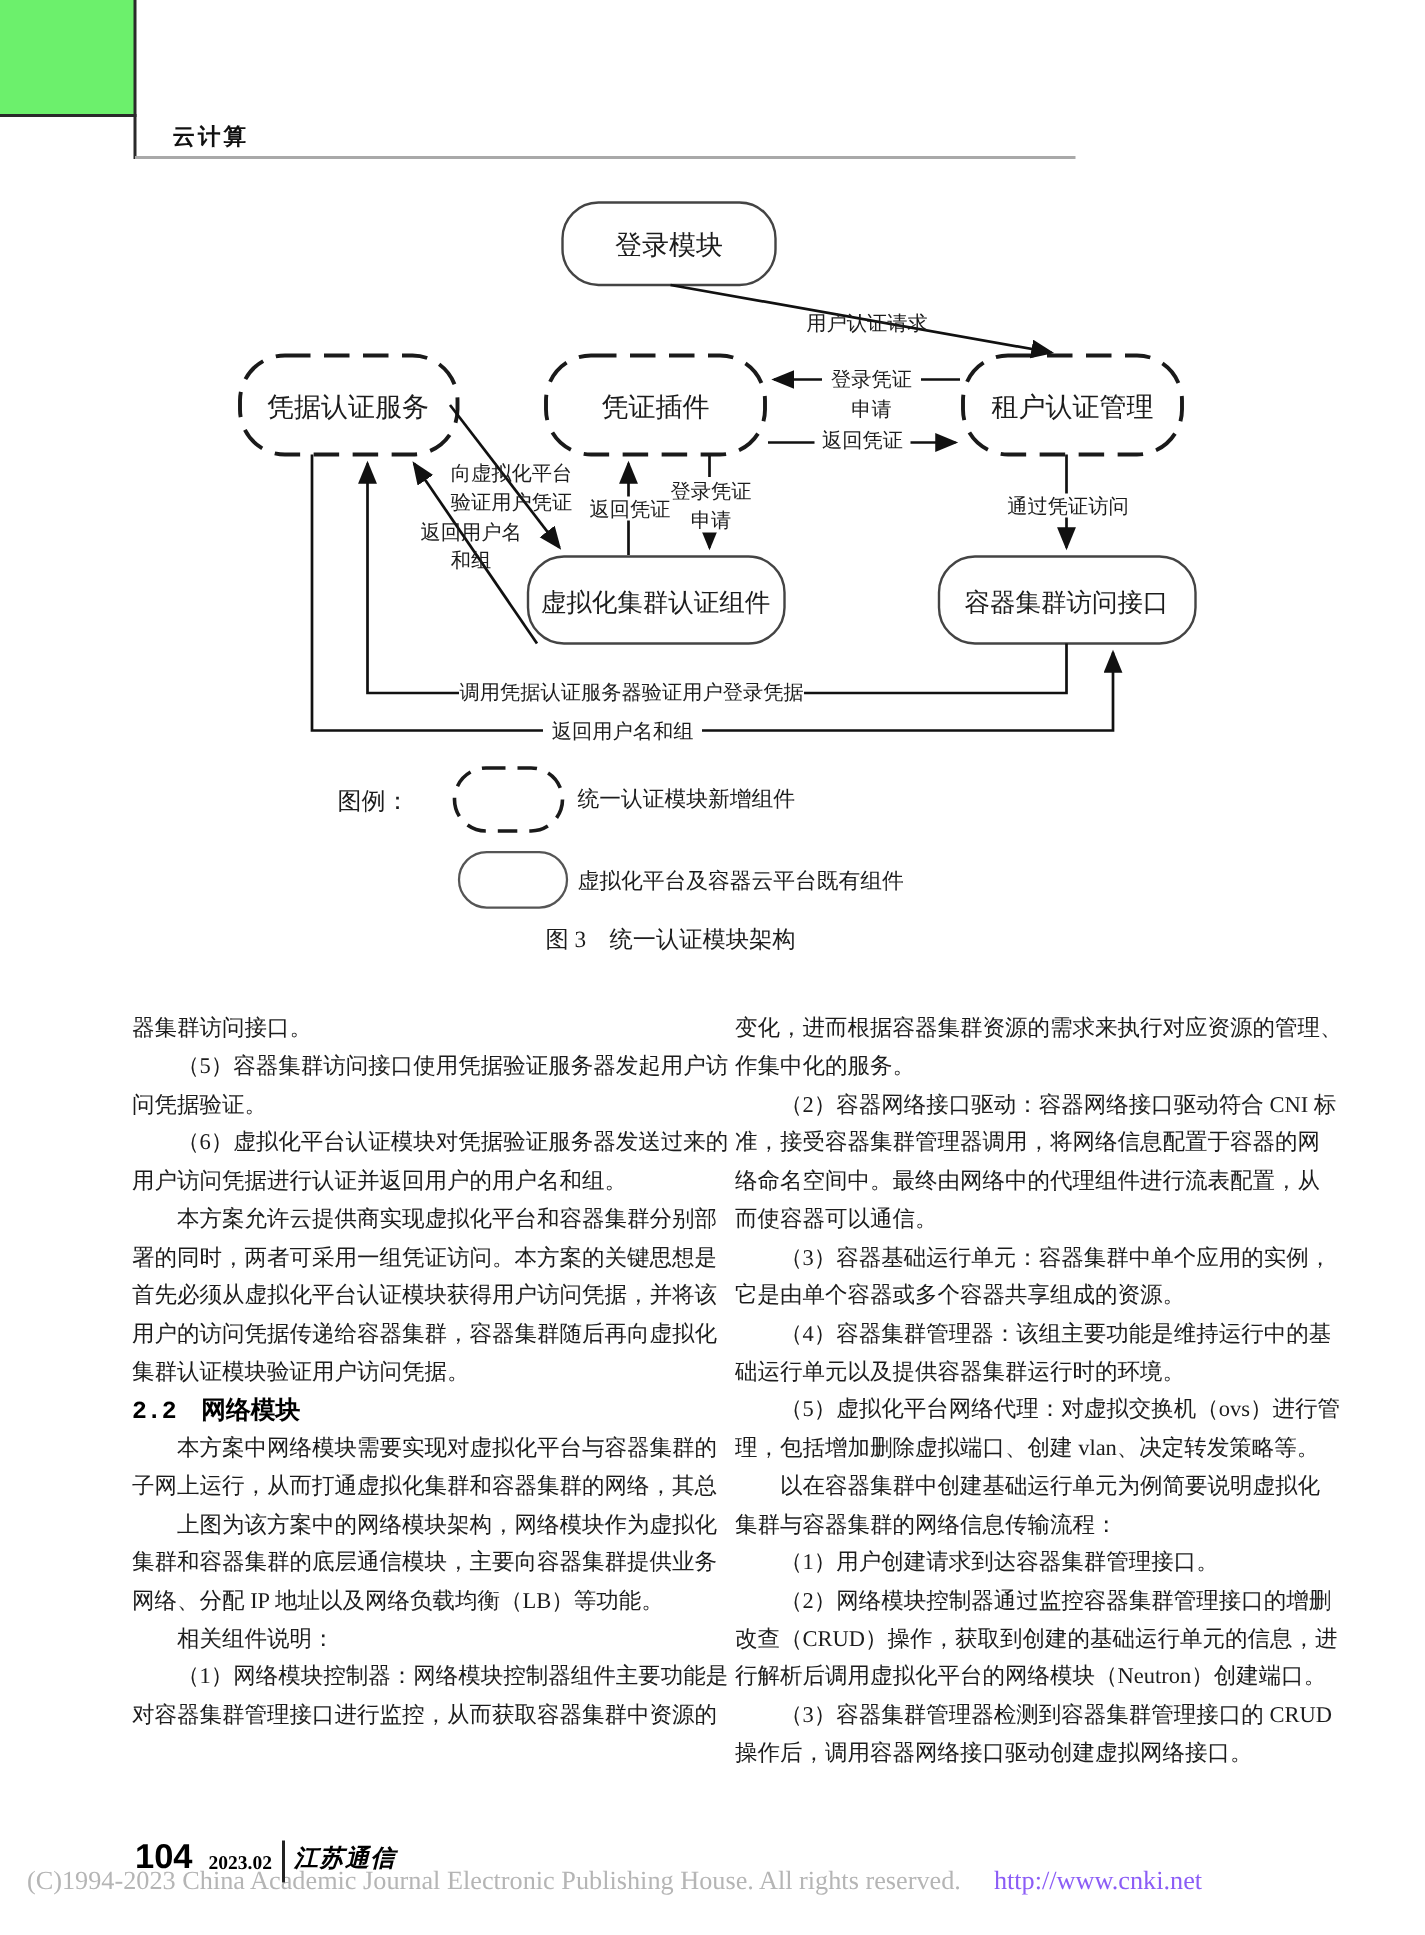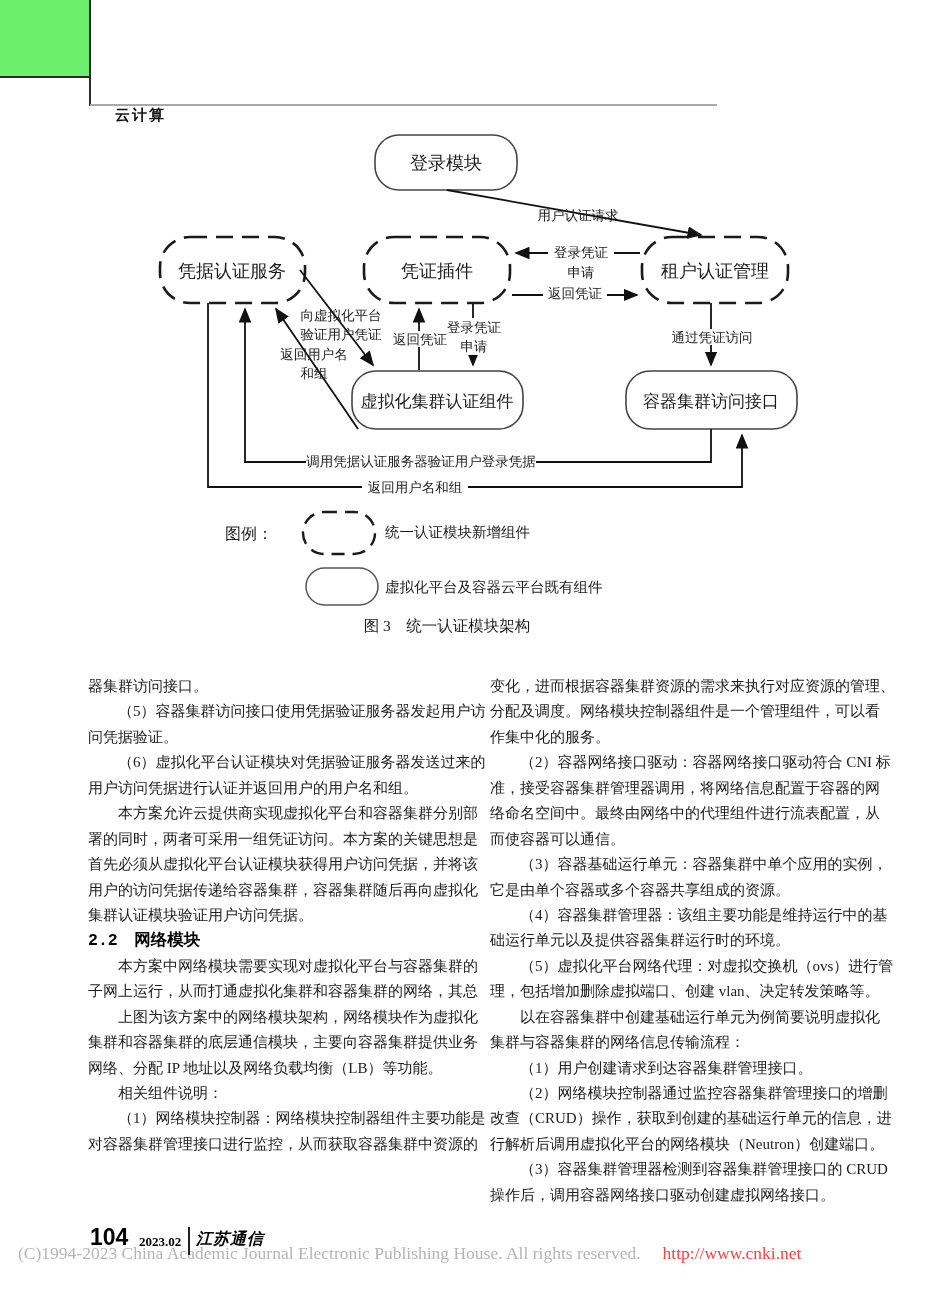--- a/index.html
+++ b/index.html
@@ -4,39 +4,39 @@
 <style>
   html,body{margin:0;padding:0;background:#e8e8e8;}
   .page{position:relative;width:950px;height:1290px;background:#ffffff;overflow:hidden;
         font-family:"Liberation Serif","DejaVu Serif",serif;color:#1c1c1c;}
   
   .green-block{position:absolute;left:0;top:0;width:90px;height:77px;background:#6cf06c;}
   .corner-under{position:absolute;left:0;top:76px;width:91px;height:2px;background:#2a2a2a;}
   .corner-vert{position:absolute;left:89px;top:0;width:2px;height:106px;background:#2a2a2a;}
   .header-rule{position:absolute;left:90px;top:104px;width:627px;height:2px;background:#a9a9a9;}
   .header-title{position:absolute;left:115px;top:82px;font-family:"Liberation Sans","DejaVu Sans",sans-serif;
-        font-weight:bold;font-size:15px;letter-spacing:2px;color:#111;margin-top:24px;}
+        font-weight:bold;font-size:15px;letter-spacing:2px;color:#111;}
   
   svg.diagram{position:absolute;left:0;top:0;width:950px;height:650px;}
   svg.diagram text{font-family:"Liberation Serif","DejaVu Serif",serif;fill:#1c1c1c;}
   .node-label{font-size:18px;}
   .node-label-sm{font-size:17px;}
   .edge-label{font-size:13.5px;}
   .legend-label{font-size:14.5px;}
   .legend-title{font-size:16px;}
   .caption{font-size:15.5px;}
   
   .col{position:absolute;top:674px;font-size:15px;line-height:25.45px;white-space:nowrap;}
   .col-left{left:88px;width:380px;}
   .col-right{left:490px;width:382px;}
   .bodyline{height:25.45px;}
   .heading{font-family:Liberation Mono, monospace;font-weight:bold;font-size:16.5px;color:#000;}
   
   .watermark{position:absolute;left:18px;top:1243px;font-size:17.5px;color:#b5b5b5;white-space:nowrap;}
-  .wm-url{color:#ef4444;margin-left:22px;margin-top:48px;}
+  .wm-url{color:#8b5cf6;margin-left:22px;margin-top:48px;}
   .pagenum{position:absolute;left:90px;top:1224px;font-family:"Liberation Sans","DejaVu Sans",sans-serif;
         font-weight:bold;font-size:23px;color:#000;}
   .issue{position:absolute;left:139px;top:1234px;font-weight:bold;font-size:13px;color:#000;}
   .footer-divider{position:absolute;left:188px;top:1227px;width:2px;height:28px;background:#222;}
   .journal-logo{position:absolute;left:196px;top:1229px;font-weight:bold;font-style:italic;
         font-size:16px;color:#000;letter-spacing:1px;}
 </style>
 </head>
 <body>
 
@@ -129,21 +129,20 @@
     <div class="bodyline">　　上图为该方案中的网络模块架构，网络模块作为虚拟化</div>
     <div class="bodyline">集群和容器集群的底层通信模块，主要向容器集群提供业务</div>
     <div class="bodyline">网络、分配 IP 地址以及网络负载均衡（LB）等功能。</div>
     <div class="bodyline">　　相关组件说明：</div>
     <div class="bodyline">　　（1）网络模块控制器：网络模块控制器组件主要功能是</div>
     <div class="bodyline">对容器集群管理接口进行监控，从而获取容器集群中资源的</div>
   </div>
 
   <div class="col col-right">
     <div class="bodyline">变化，进而根据容器集群资源的需求来执行对应资源的管理、</div>
-    <div class="bodyline">分配及调度。网络模块控制器组件是一个管理组件，可以看</div>
     <div class="bodyline">作集中化的服务。</div>
     <div class="bodyline">　　（2）容器网络接口驱动：容器网络接口驱动符合 CNI 标</div>
     <div class="bodyline">准，接受容器集群管理器调用，将网络信息配置于容器的网</div>
     <div class="bodyline">络命名空间中。最终由网络中的代理组件进行流表配置，从</div>
     <div class="bodyline">而使容器可以通信。</div>
     <div class="bodyline">　　（3）容器基础运行单元：容器集群中单个应用的实例，</div>
     <div class="bodyline">它是由单个容器或多个容器共享组成的资源。</div>
     <div class="bodyline">　　（4）容器集群管理器：该组主要功能是维持运行中的基</div>
     <div class="bodyline">础运行单元以及提供容器集群运行时的环境。</div>
     <div class="bodyline">　　（5）虚拟化平台网络代理：对虚拟交换机（ovs）进行管</div>

